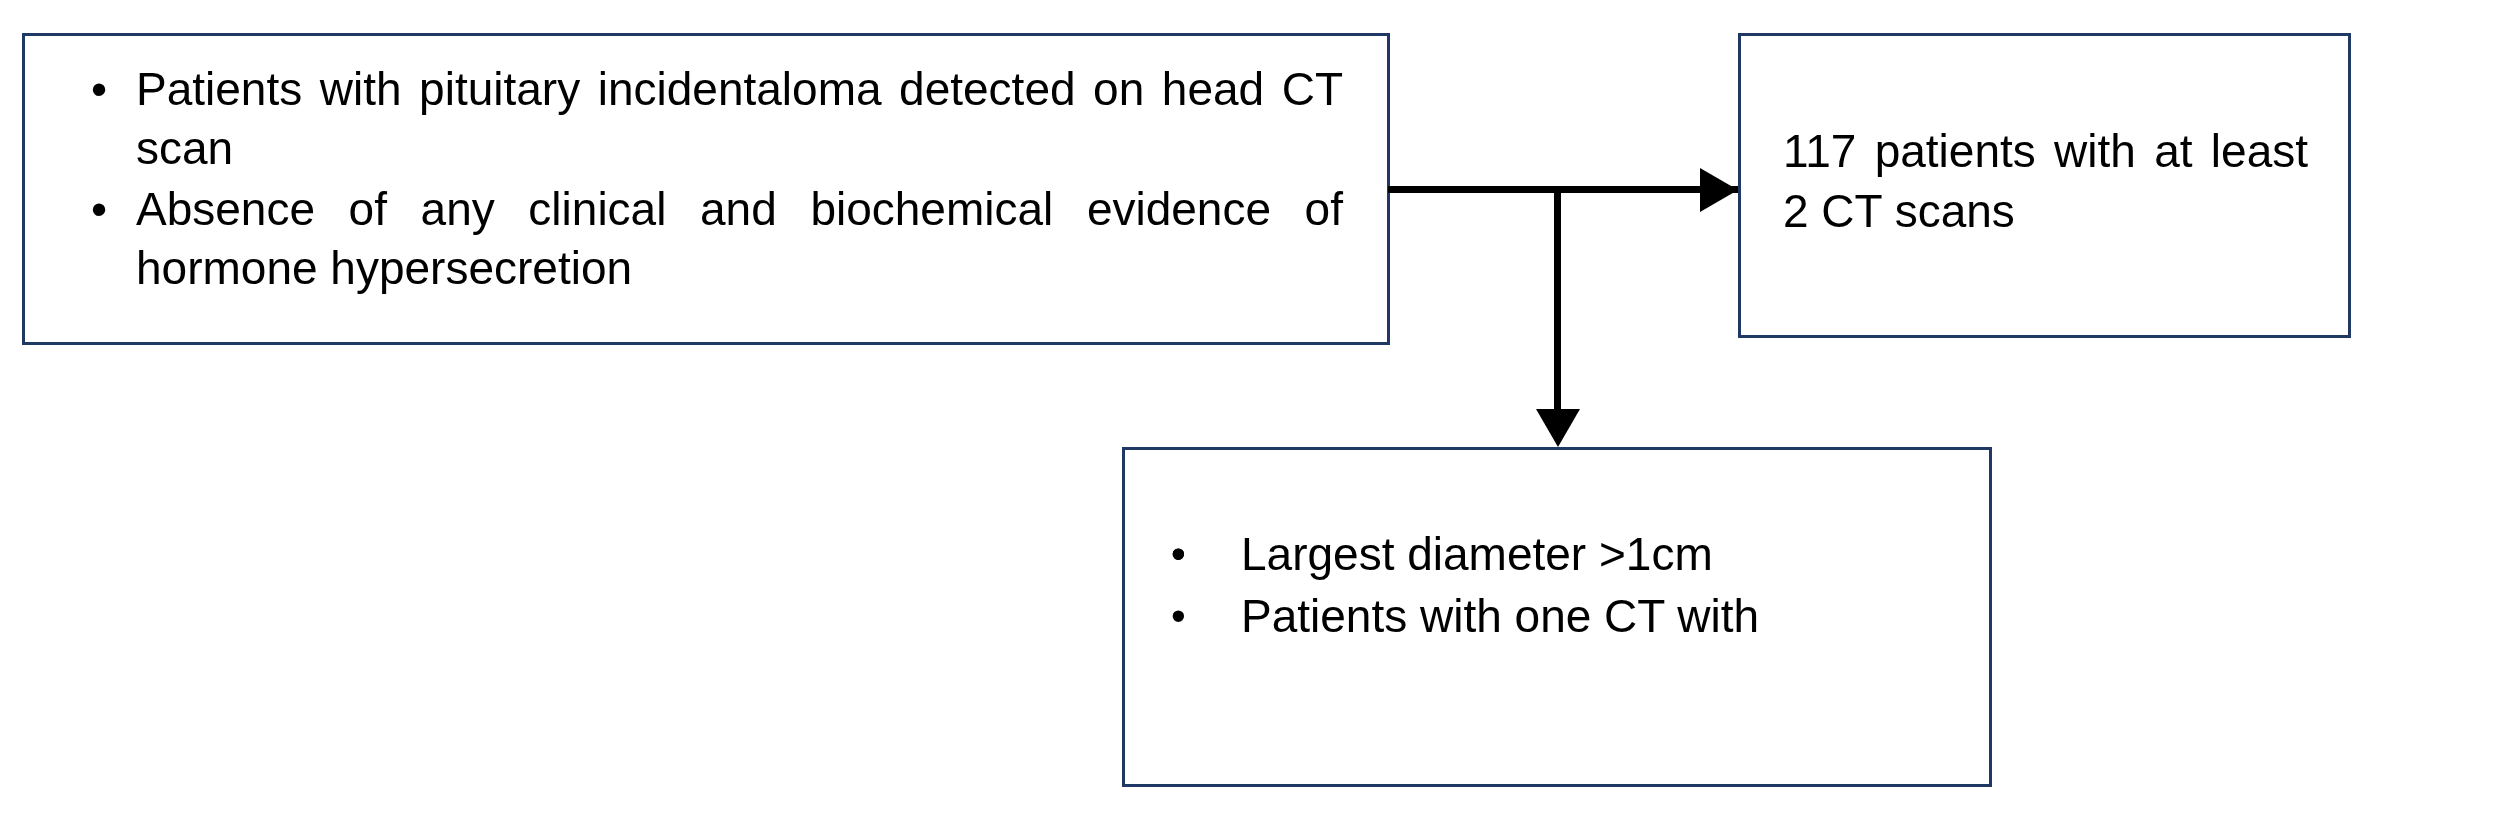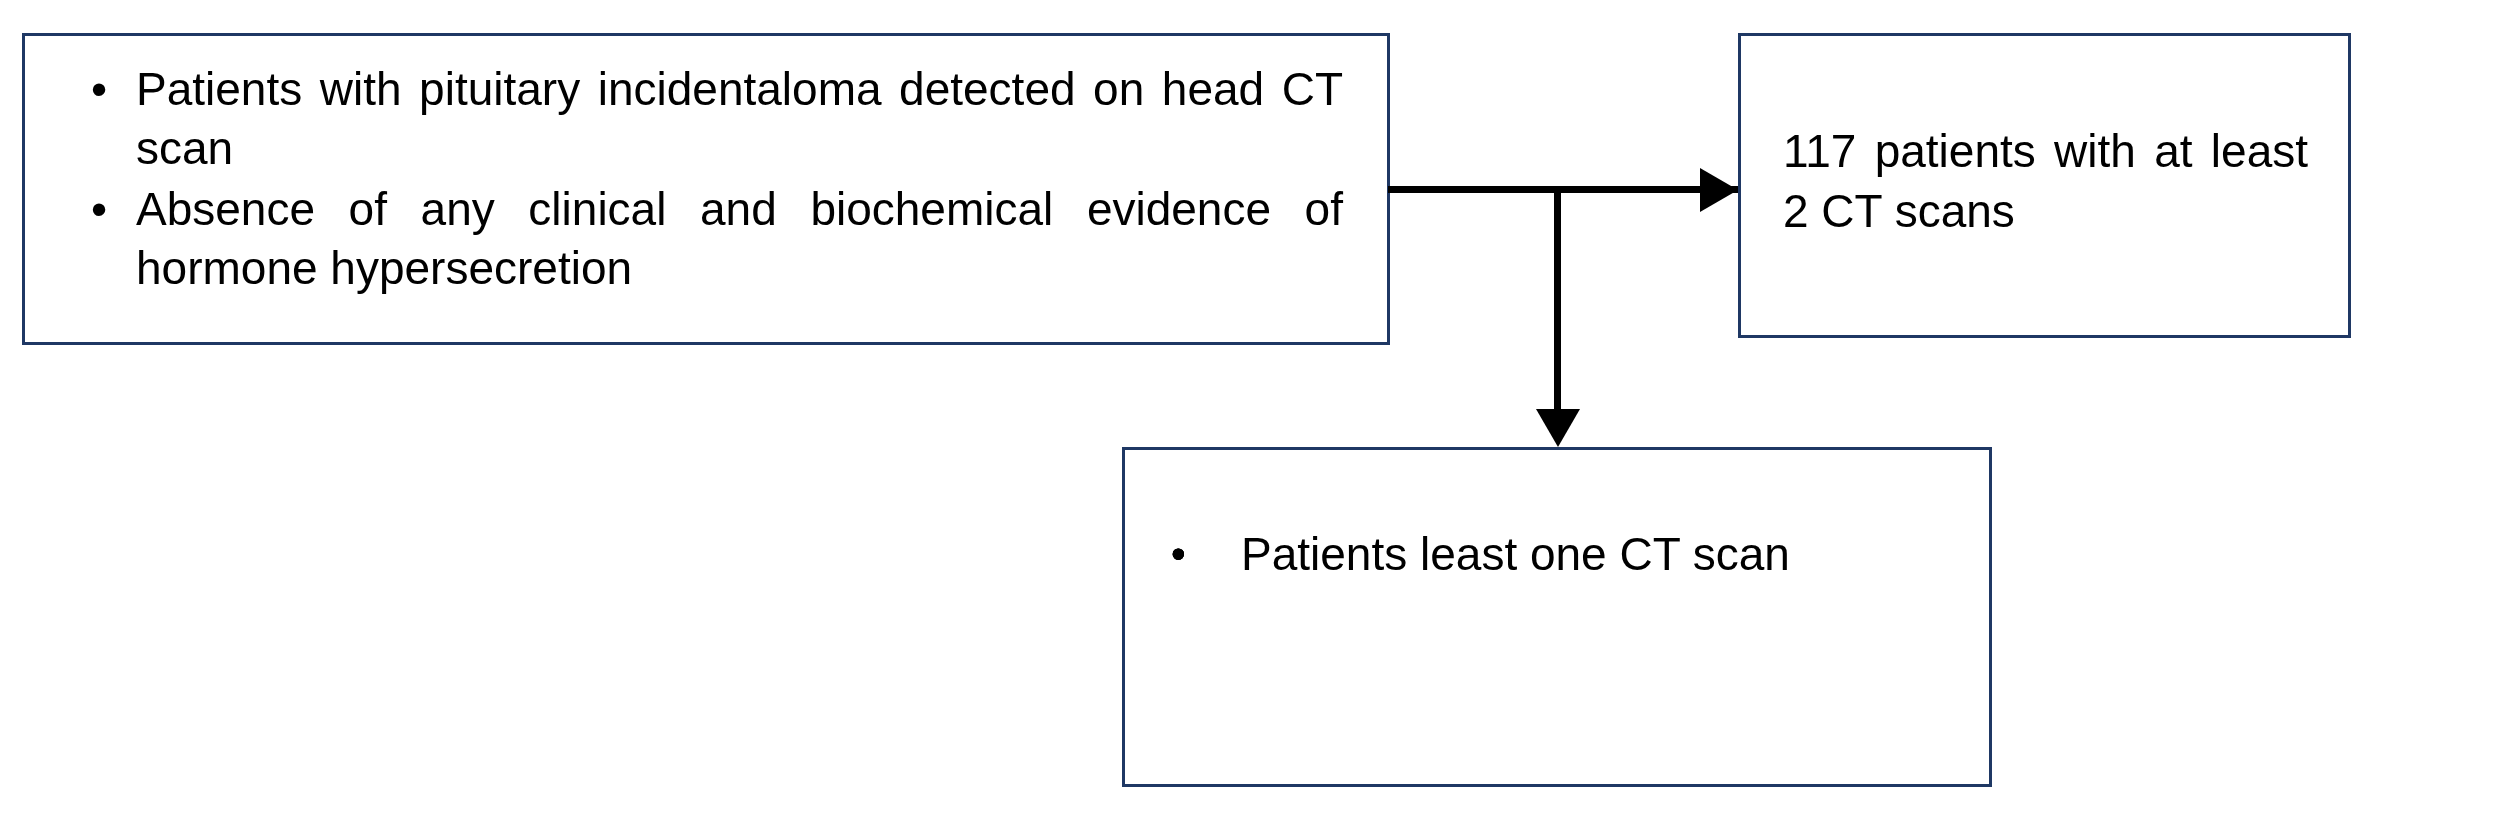--- a/index.html
+++ b/index.html
@@ -135,22 +135,23 @@
   </div>
 
   <div class="node-box" id="box-exclusion" style="left:1122px; top:447px; width:870px; height:340px;">
     <div class="box-inner">
       <ul class="bullet-list">
         <li class="bullet-item">
           <span class="bullet-dot">•</span>
         </li>
         <li class="bullet-item">
           <span class="bullet-dot">•</span>
+          <span>Largest diameter &gt;1cm</span>
         </li>
         <li class="bullet-item">
           <span class="bullet-dot">•</span>
-          <span>Patients least one CT scan</span>
+          <span>Patients with one CT with</span>
         </li>
       </ul>
     </div>
   </div>
 
 </div>
 
 </body></html>

